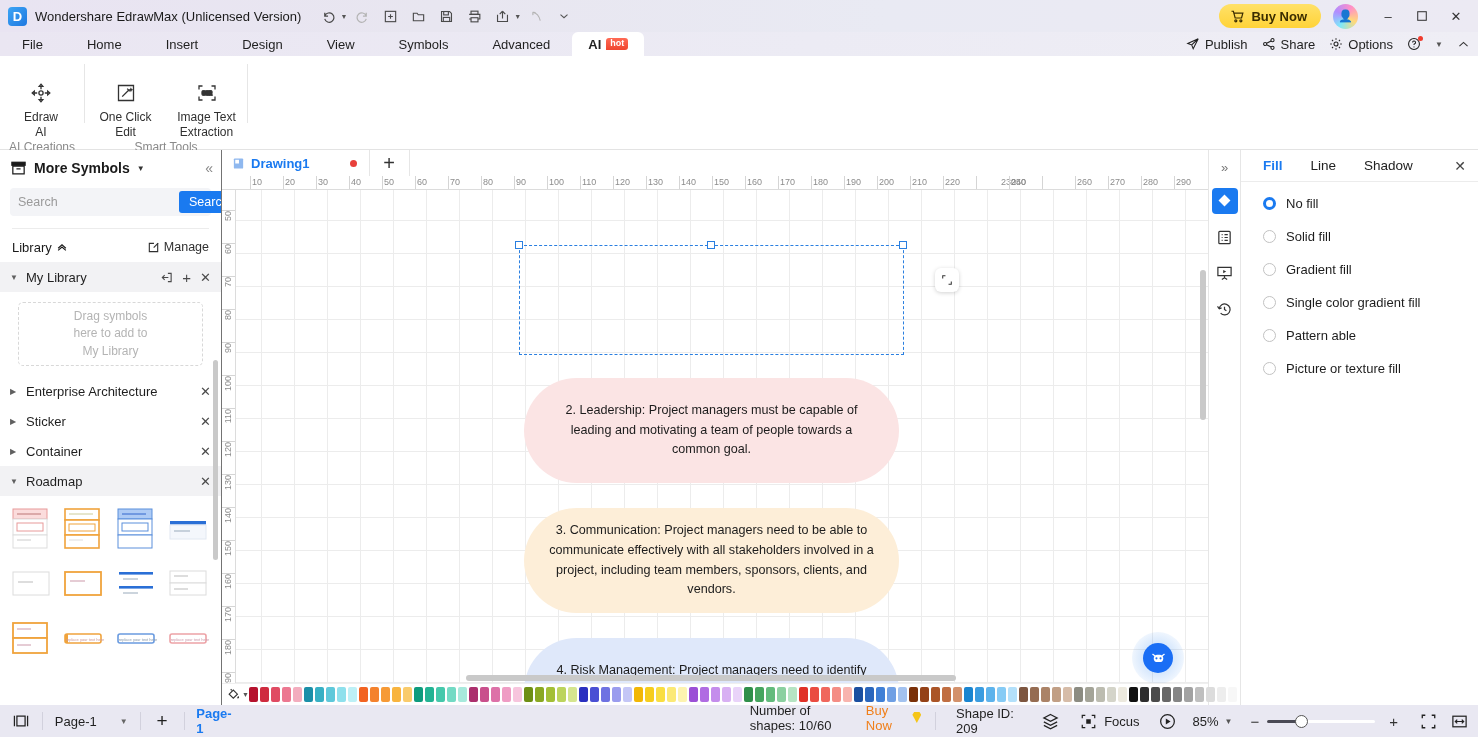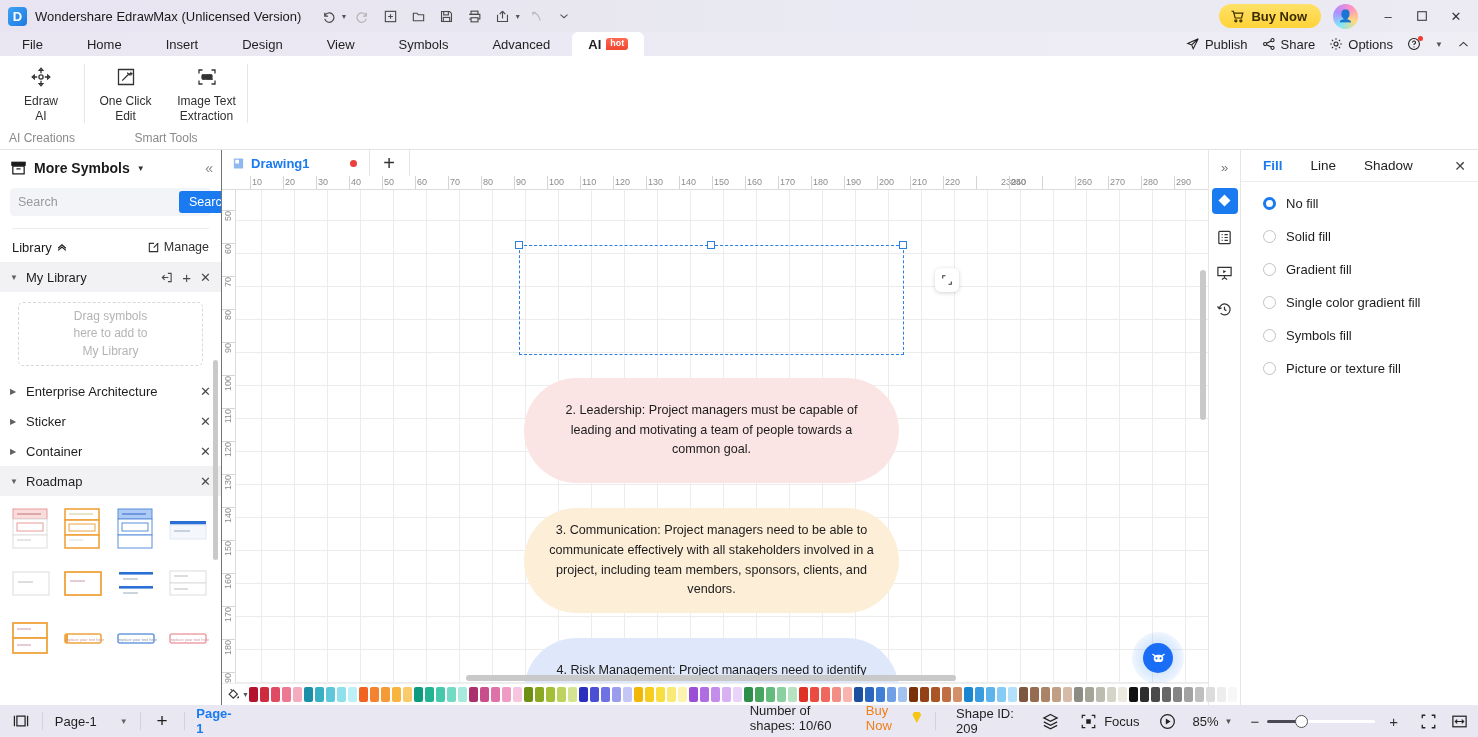--- a/index.html
+++ b/index.html
@@ -83,21 +83,21 @@
     border-radius:50%; background:#f03c2e;
   }
 
   
   .ribbon {
     height: 94px; flex: 0 0 94px; background: #fff;
     display: flex; align-items: stretch; border-bottom: 1px solid #e3e3e3;
     position: relative;
   }
   .ribbon-group { display: flex; flex-direction: column; position: relative; }
-  .rg-body { flex: 1; display: flex; align-items: flex-start; padding-top: 9px; }
+  .rg-body { flex: 1; display: flex; align-items: flex-start; padding-top: 25px; }
   .rg-label { height: 22px; display:flex; align-items:center; justify-content:center; font-size: 12px; color: #8a8a8a; }
   .ribbon-sep { width:1px; background:#e6e6e6; margin: 8px 0 26px 0; }
   .rb-btn {
     width: 82px; display: flex; flex-direction: column; align-items: center; gap: 5px;
     font-size: 12px; color: #303030; text-align: center; line-height: 1.25;
   }
   .rb-ico { height: 24px; display: flex; align-items: center; justify-content: center; color:#333; }
 
   
   .main { flex: 1; display: flex; min-height: 0; position: relative; }
@@ -936,21 +936,21 @@
         <label class="fp-opt">
           <span class="radio"></span>
           <span>Gradient fill</span>
         </label>
         <label class="fp-opt">
           <span class="radio"></span>
           <span>Single color gradient fill</span>
         </label>
         <label class="fp-opt">
           <span class="radio"></span>
-          <span>Symbols fill</span>
+          <span>Pattern able</span>
         </label>
         <label class="fp-opt">
           <span class="radio"></span>
           <span>Picture or texture fill</span>
         </label>
       </div>
     </div>
   </div>
 
   <div class="statusbar">

